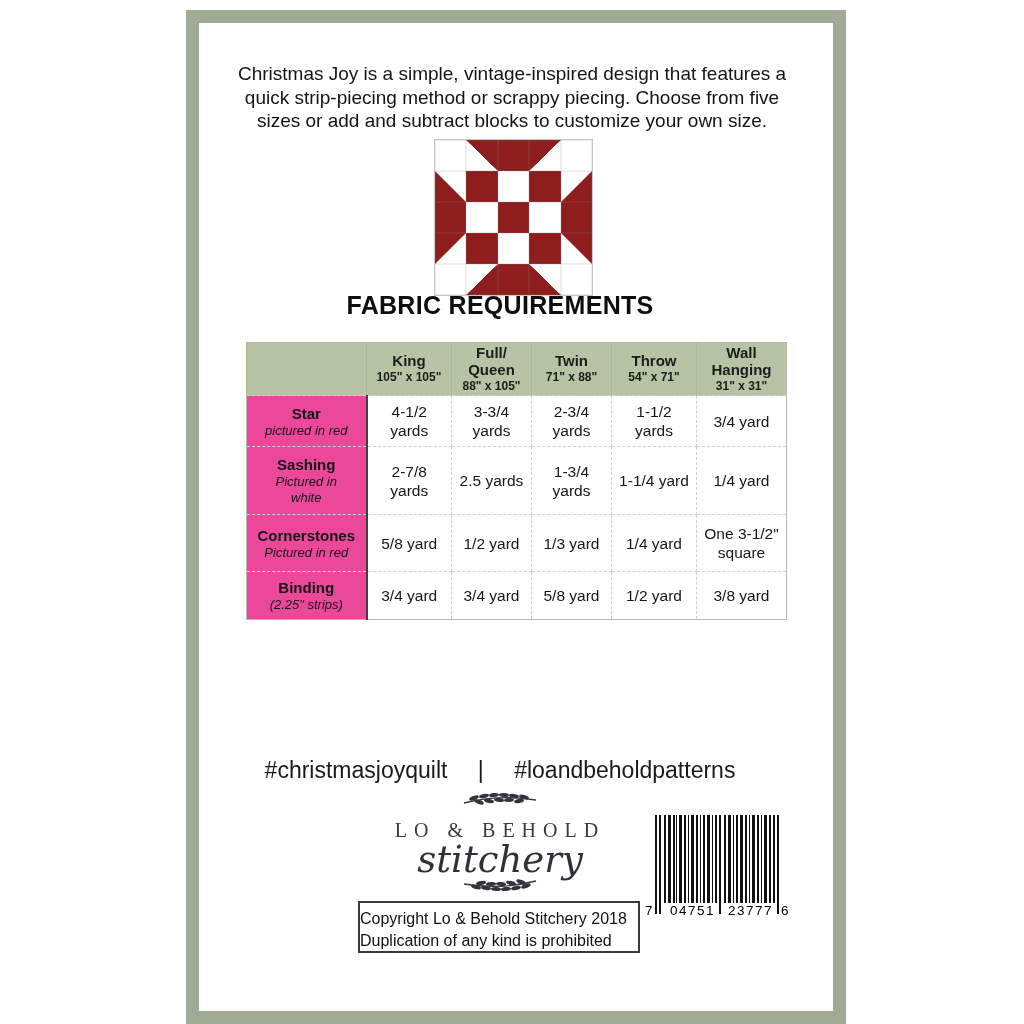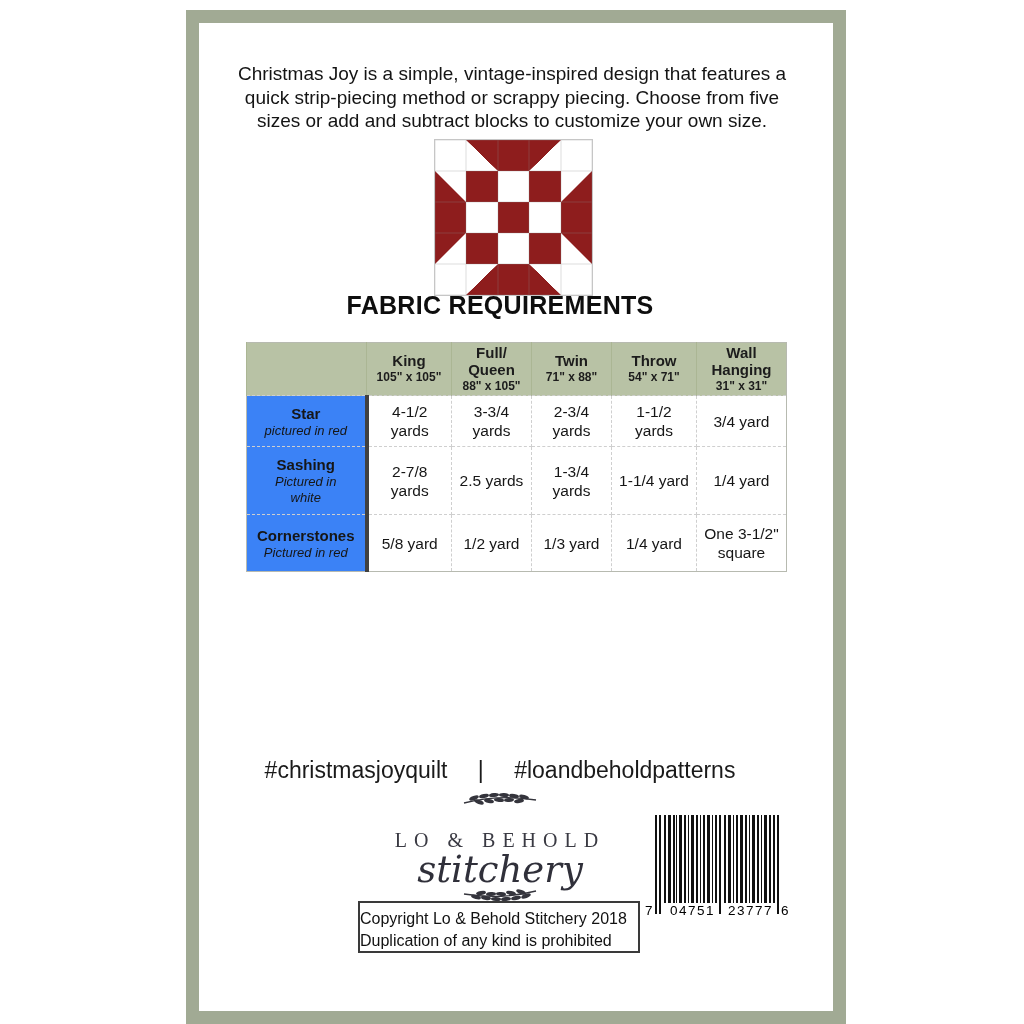--- a/index.html
+++ b/index.html
@@ -39,38 +39,38 @@
     border:1px solid #b7bab0;font-size:15.5px;
   }
   table.fab th,table.fab td{
     text-align:center;vertical-align:middle;padding:2px 3px;box-sizing:border-box;
   }
   table.fab th{
     background:#b8c2a5;border-left:1px solid #abb694;color:#1c1c1c;
   }
   table.fab td{border:1px dashed #cfcfcf;background:#ffffff;}
   table.fab td.lbl{
-    background:#3b82f6;border-right:4px solid #404040;border-left:none;
+    background:#ec4899;border-right:2px solid #404040;border-left:none;
   }
   .col-name{font-weight:700;font-size:15px;line-height:1.12;white-space:pre-line;}
   .col-dims{font-size:12px;line-height:1.15;margin-top:1px;}
   .lbl-b{font-weight:700;font-size:15px;line-height:1.2;}
   .lbl-i{font-style:italic;font-size:13px;line-height:1.2;white-space:pre-line;}
   td.val{white-space:pre-line;line-height:1.25;}
   
   .hashtags{
     position:absolute;top:757px;left:230px;width:540px;text-align:center;
     font-size:23px;color:#1a1a1a;
   }
   .hashtags .sep{display:inline-block;margin:0 24px;}
   
   .logo{position:absolute;left:384px;top:789px;width:232px;text-align:center;color:#36363f;}
   .logo-caps{
     font-family:"Liberation Serif",serif;font-size:20px;letter-spacing:7px;
-    margin-top:16px;color:#3a3a43;white-space:nowrap;
+    margin-top:6px;color:#3a3a43;white-space:nowrap;
   }
   .logo-script{
     font-family:"DejaVu Serif",serif;font-style:italic;font-size:37px;
     margin-top:-4px;color:#30303a;
   }
   .sprig{display:inline-block;}
   .sprig.flip{transform:rotate(180deg);margin-top:-8px;}
   
   .barcode{position:absolute;left:645px;top:810px;width:140px;height:114px;}
   .barcode svg{position:absolute;left:10px;top:5px;}
@@ -195,20 +195,31 @@
       <td class="lbl">
         <div class="lbl-b">Cornerstones</div>
         <div class="lbl-i">Pictured in red</div>
       </td>
       <td class="val">5/8 yard</td>
       <td class="val">1/2 yard</td>
       <td class="val">1/3 yard</td>
       <td class="val">1/4 yard</td>
       <td class="val">One 3-1/2"
 square</td>
+    </tr>
+    <tr style="height:48px">
+      <td class="lbl">
+        <div class="lbl-b">Binding</div>
+        <div class="lbl-i">(2.25" strips)</div>
+      </td>
+      <td class="val">3/4 yard</td>
+      <td class="val">3/4 yard</td>
+      <td class="val">5/8 yard</td>
+      <td class="val">1/2 yard</td>
+      <td class="val">3/8 yard</td>
     </tr>
   </tbody>
 </table>
 
 <div class="hashtags">
   <span>#christmasjoyquilt</span>
   <span class="sep">|</span>
   <span>#loandbeholdpatterns</span>
 </div>
 

